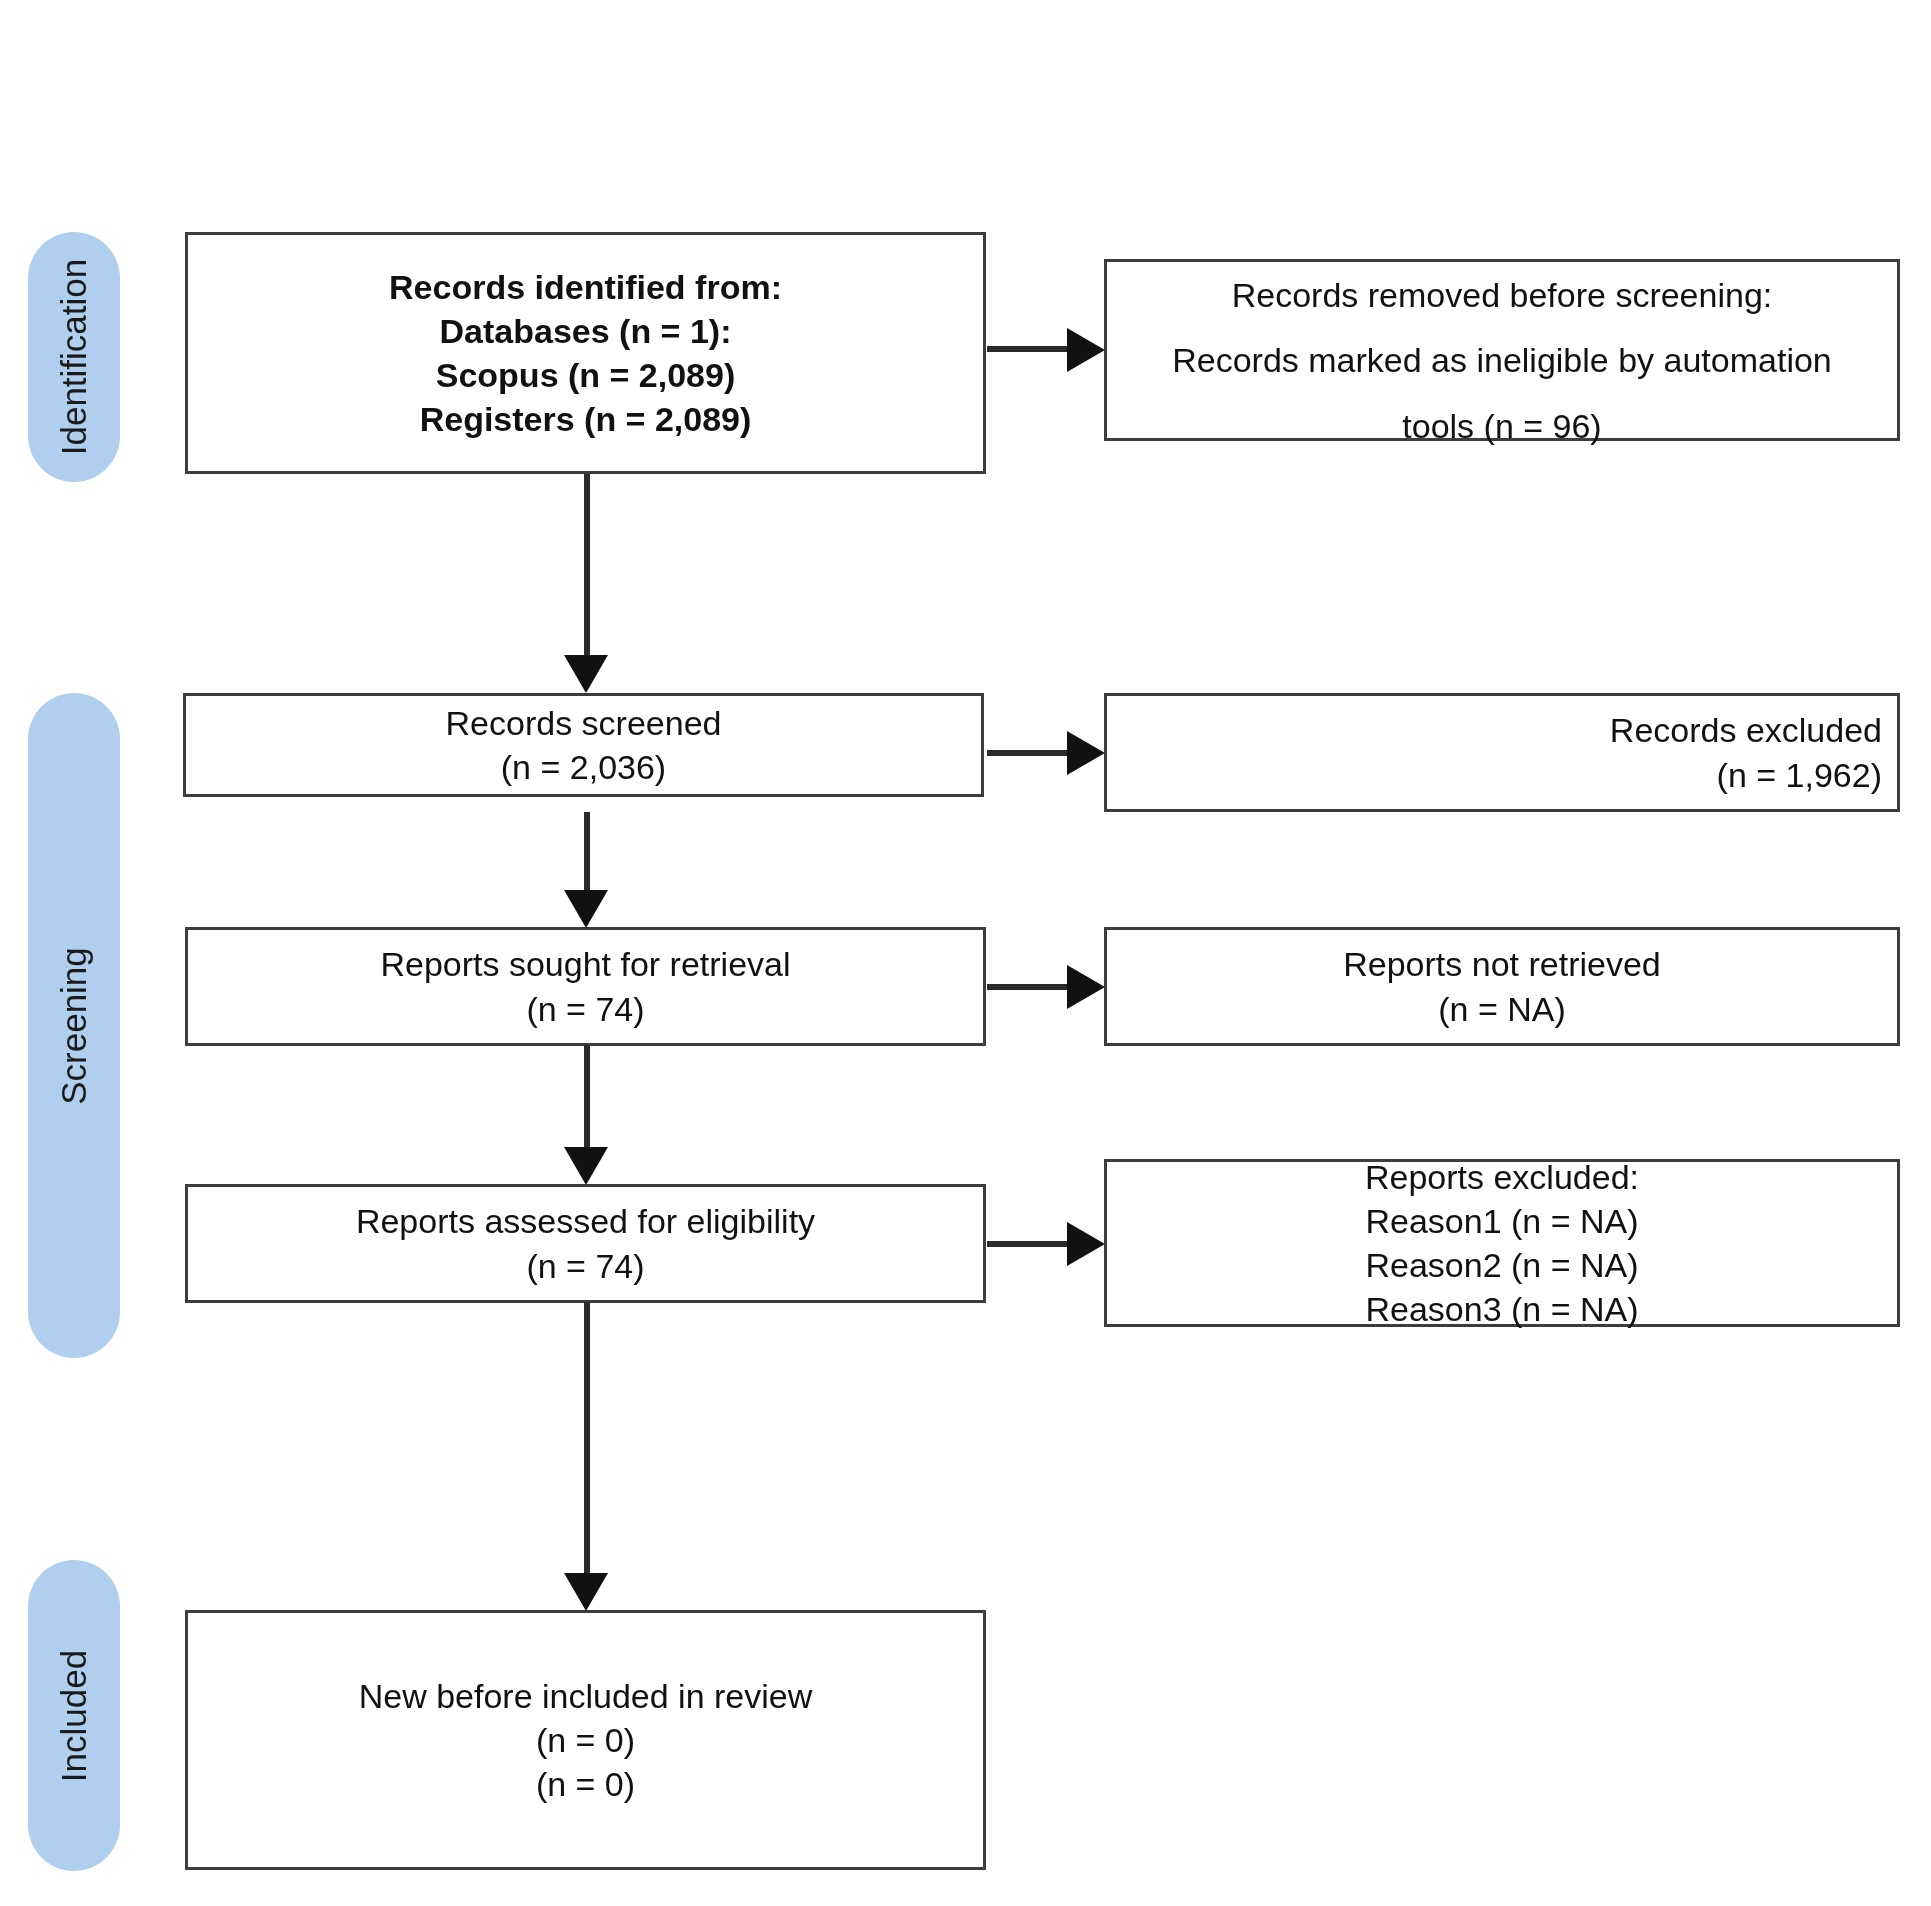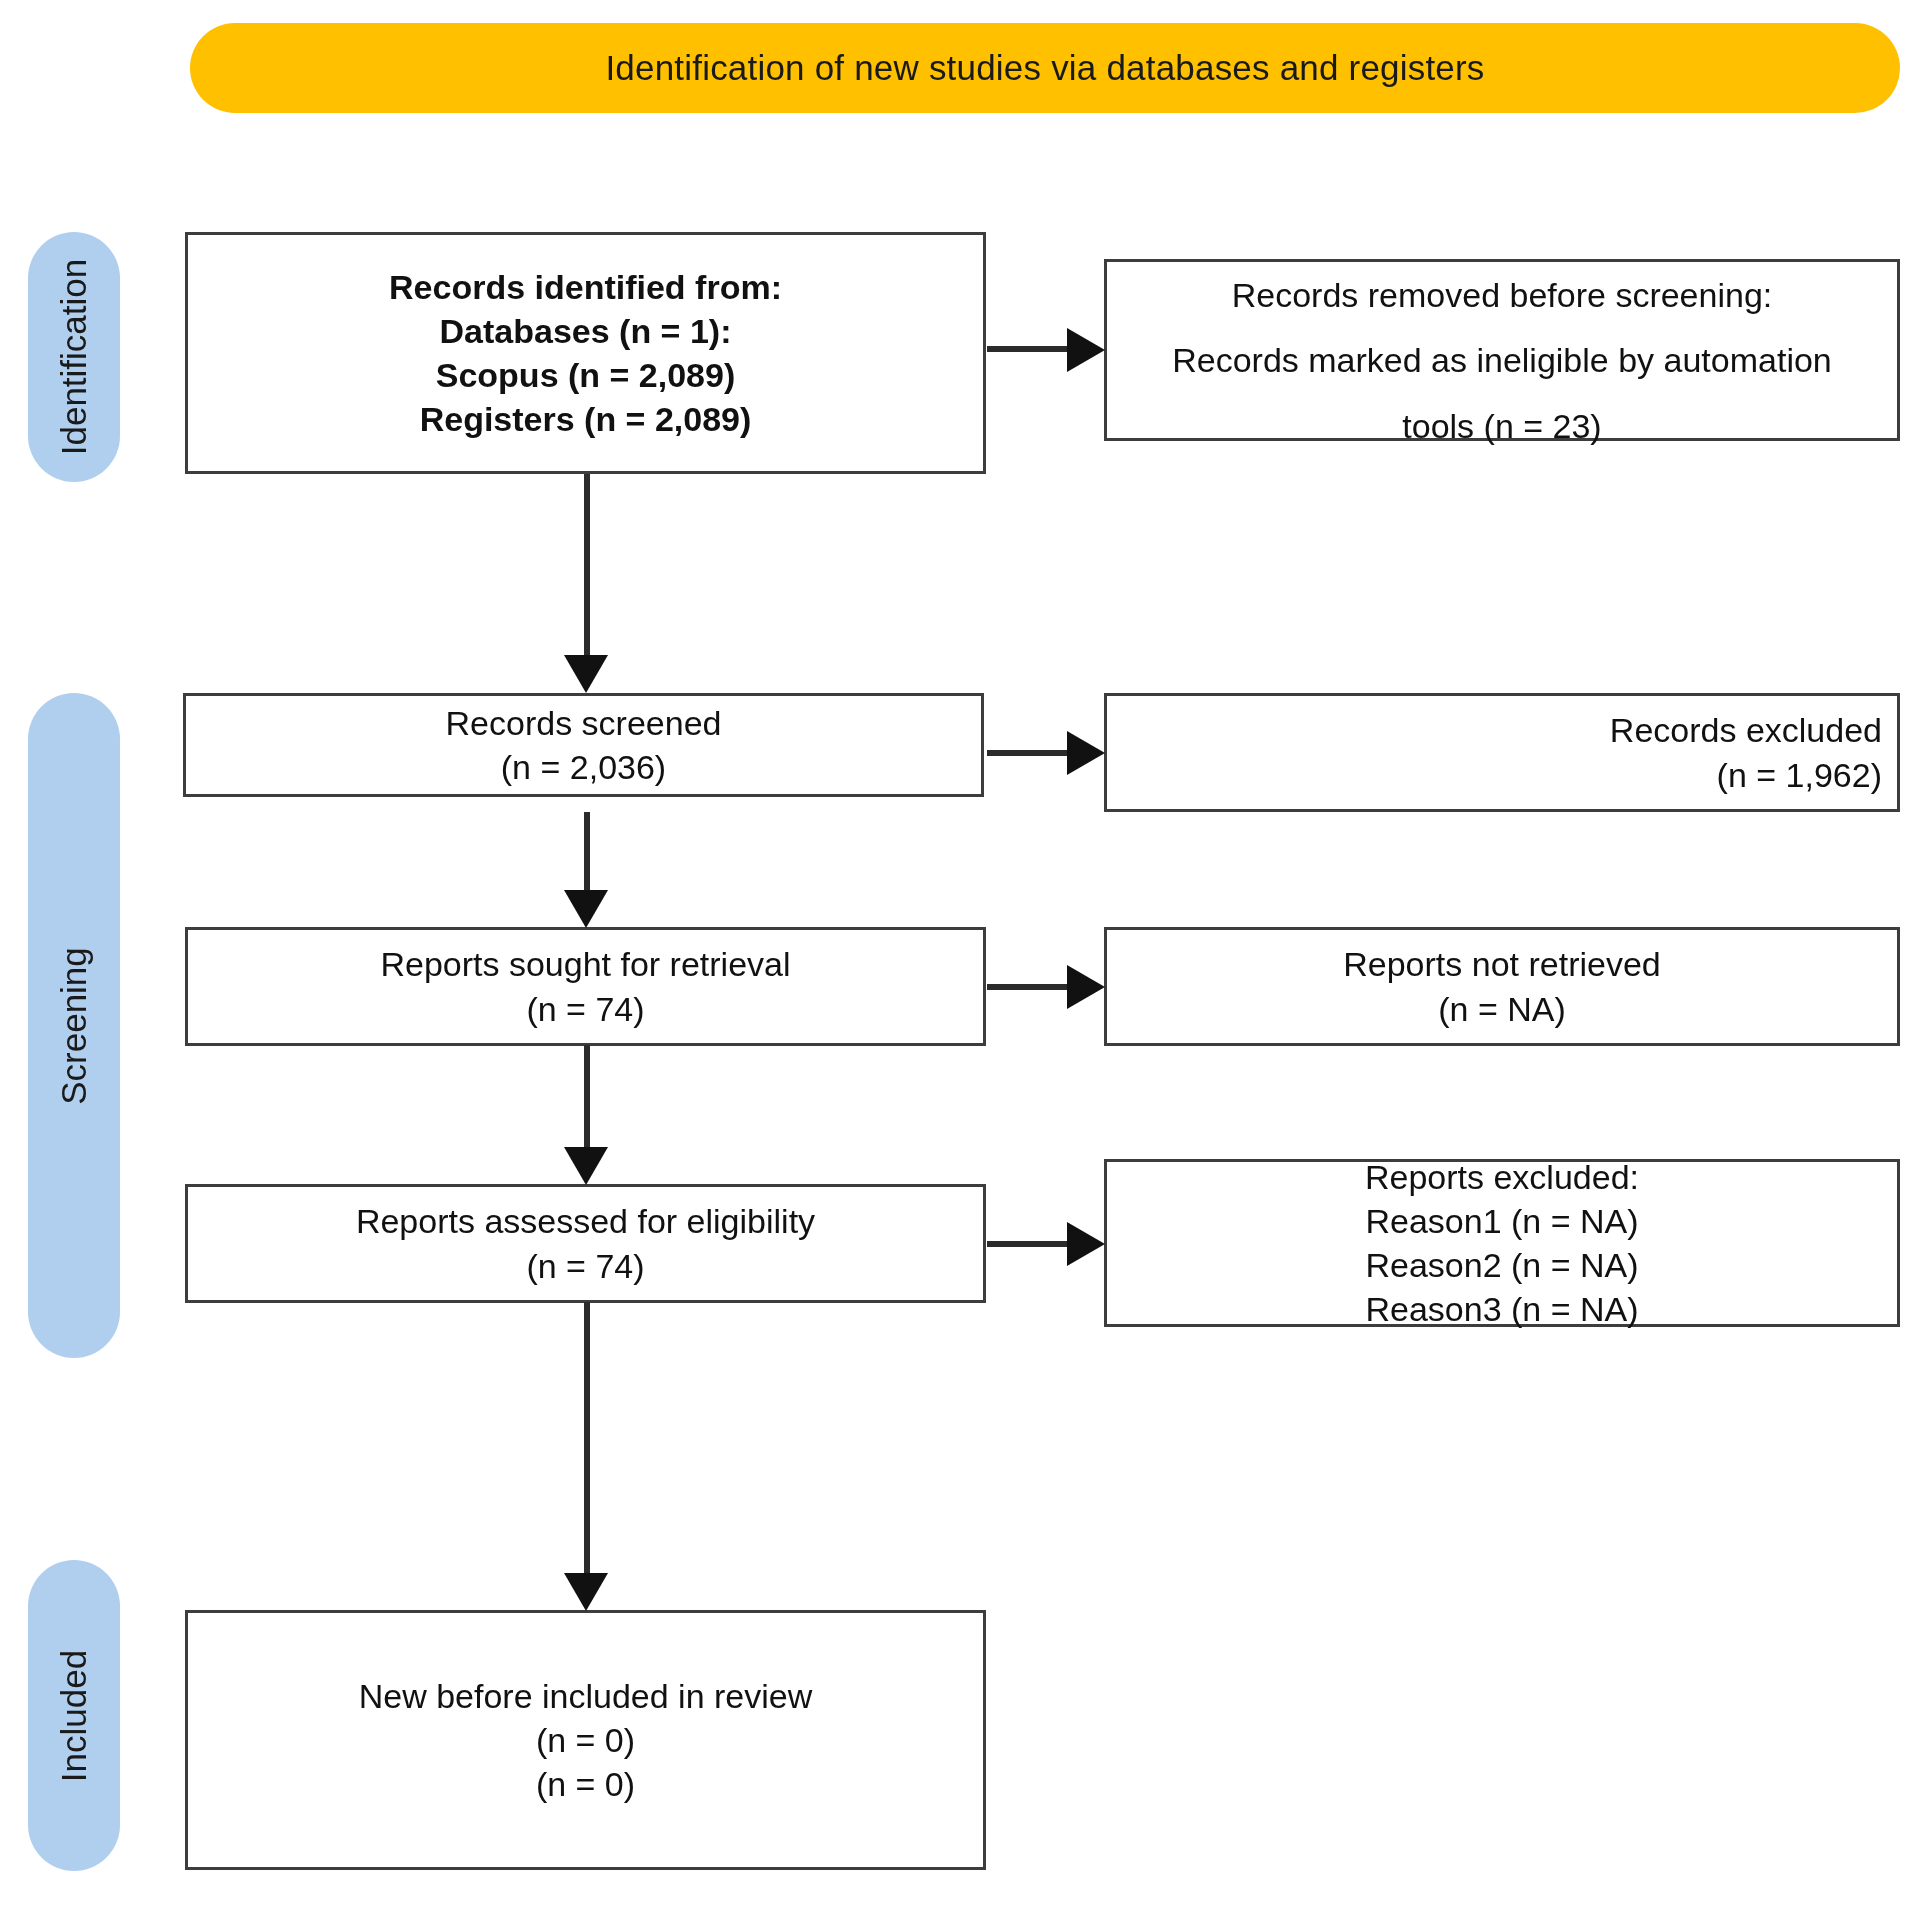--- a/index.html
+++ b/index.html
@@ -114,23 +114,20 @@
     border-top: 22px solid transparent;
     border-bottom: 22px solid transparent;
     border-left: 38px solid #111111;
   }
 </style>
 </head>
 <body>
 
 <div id="page">
 
-  <div class="banner">
-    <span class="banner-text">Identification of new studies via databases and registers</span>
-  </div>
 
   <div class="phase" id="phase-identification">
     <span class="phase-text">Identification</span>
   </div>
   <div class="phase" id="phase-screening">
     <span class="phase-text">Screening</span>
   </div>
   <div class="phase" id="phase-included">
     <span class="phase-text">Included</span>
   </div>
@@ -138,21 +135,21 @@
   <div class="box" id="box-identified">
     <div class="line">Records identified from:</div>
     <div class="line">Databases (n = 1):</div>
     <div class="line">Scopus (n = 2,089)</div>
     <div class="line">Registers (n = 2,089)</div>
   </div>
 
   <div class="box wrap" id="box-removed">
     <div class="line">Records removed before screening:</div>
     <div class="line">Records marked as ineligible by automation</div>
-    <div class="line">tools (n = 23)</div>
+    <div class="line">tools (n = 96)</div>
   </div>
 
   <div class="box" id="box-screened">
     <div class="line">Records screened</div>
     <div class="line">(n = 2,036)</div>
   </div>
 
   <div class="box" id="box-excluded">
     <div class="line">Records excluded</div>
     <div class="line">(n = 1,962)</div>

